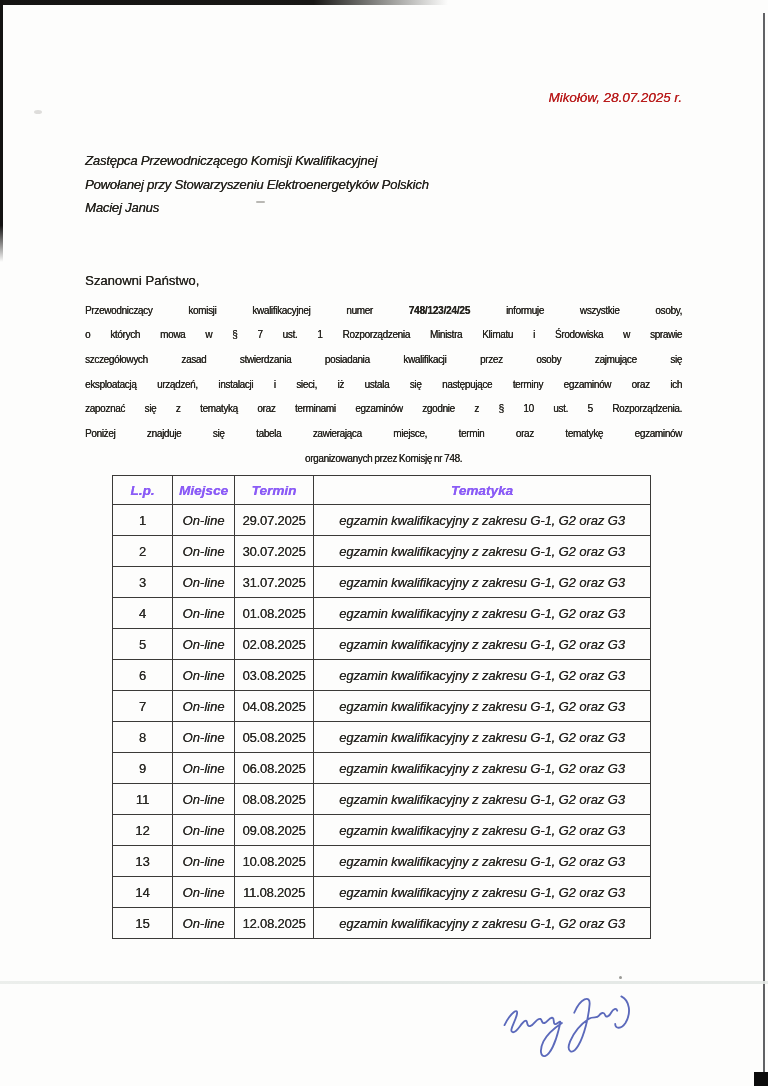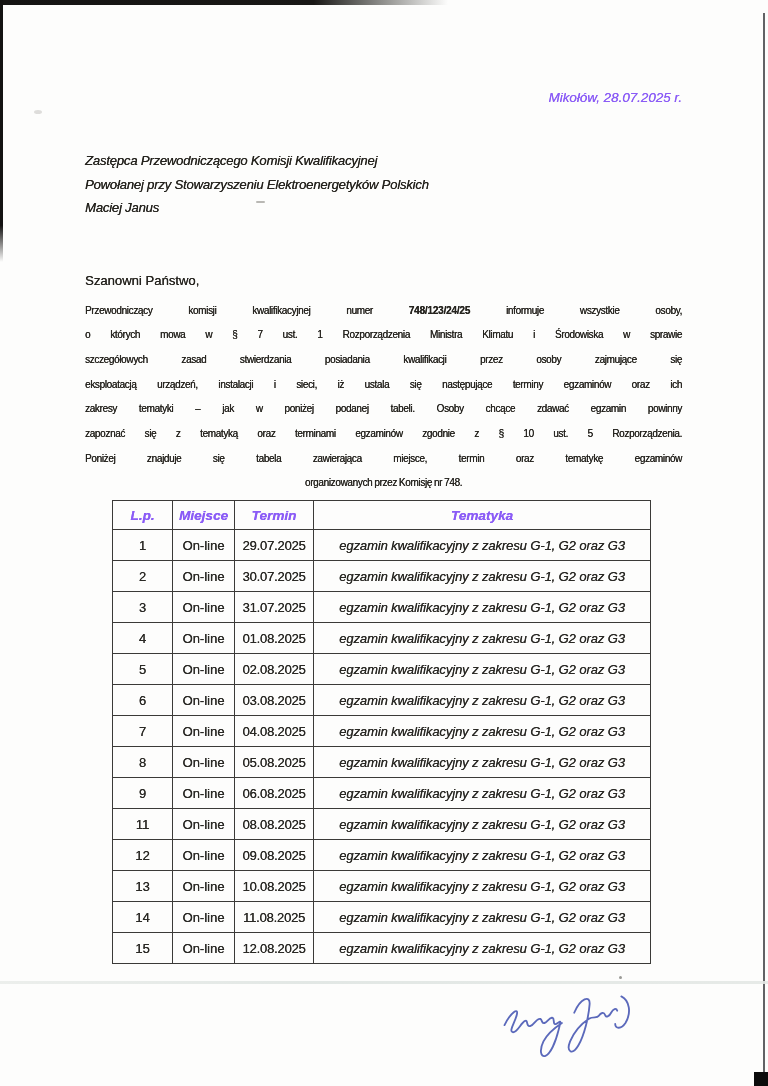--- a/index.html
+++ b/index.html
@@ -21,37 +21,37 @@
   .art-corner{position:absolute;left:754px;top:1072px;width:14px;height:14px;background:#0b0b0b;}
   .art-foldline{position:absolute;left:0;top:981px;width:768px;height:2.5px;opacity:.9;
     background:linear-gradient(90deg,#eaedea,#dfe5e2 40%,#e4e8e5);}
   .art-dash{position:absolute;left:256px;top:201px;width:9px;height:2px;background:#b9b8b4;border-radius:1px;}
   .art-smudge{position:absolute;left:34px;top:110px;width:8px;height:4px;background:#dedddb;border-radius:50%;}
   .art-dot{position:absolute;left:619px;top:976px;width:3px;height:3px;background:#9a9a96;border-radius:50%;}
 
   
   .content{position:absolute;left:85px;top:0;width:597px;
     text-shadow:0.2px 0 0 currentColor;}
-  .date-line{margin-top:90px;text-align:right;font-style:italic;font-size:13.4px;color:#8b5cf6;}
+  .date-line{margin-top:90px;text-align:right;font-style:italic;font-size:13.4px;color:#b91c1c;}
   .addressee{margin-top:44px;font-style:italic;font-size:13.1px;line-height:23.5px;letter-spacing:-0.2px;}
   .salutation{margin-top:53px;font-size:13.1px;}
   .paragraph{margin-top:11px;font-size:10px;line-height:24.7px;
     letter-spacing:-0.35px;word-spacing:-0.5px;}
   .jline{text-align:justify;text-align-last:justify;}
   .lastline{text-align:center;}
   .paragraph b{font-weight:700;letter-spacing:-0.2px;}
 
   
   table.exams{margin:4px 0 0 27px;border-collapse:collapse;table-layout:fixed;width:538px;
     text-shadow:0.2px 0 0 currentColor;}
   table.exams th,table.exams td{border:1.6px solid #3b3a38;padding:0 2px;text-align:center;vertical-align:middle;}
   table.exams th{height:28px;font-style:italic;font-weight:700;font-size:13.6px;color:#8b5cf6;}
   table.exams td{height:30px;font-size:13px;color:#2a2925;}
   td.c-lp{font-style:normal;}
-  td.c-place{font-size:13.2px;margin-left:20px;}
+  td.c-place{font-style:italic;font-size:13.2px;margin-left:20px;}
   td.c-date{font-style:normal;letter-spacing:-0.2px;}
   td.c-topic{font-style:italic;font-size:13.4px;letter-spacing:-0.1px;}
 
   
   .signature{position:absolute;left:492px;top:982px;width:148px;height:82px;}
 </style>
 </head>
 <body>
 
 <div class="page">
@@ -75,21 +75,20 @@
       <div>Maciej Janus</div>
     </div>
 
     <div class="salutation">Szanowni Państwo,</div>
 
     <div class="paragraph">
       <div class="jline"><span>Przewodniczący komisji kwalifikacyjnej numer </span><b>748/123/24/25</b><span> informuje wszystkie osoby,</span></div>
       <div class="jline">o których mowa w § 7 ust. 1 Rozporządzenia Ministra Klimatu i Środowiska w sprawie</div>
       <div class="jline">szczegółowych zasad stwierdzania posiadania kwalifikacji przez osoby zajmujące się</div>
       <div class="jline">eksploatacją urządzeń, instalacji i sieci, iż ustala się następujące terminy egzaminów oraz ich</div>
-      <div class="jline">zakresy tematyki – jak w poniżej podanej tabeli. Osoby chcące zdawać egzamin powinny</div>
       <div class="jline">zapoznać się z tematyką oraz terminami egzaminów zgodnie z § 10 ust. 5 Rozporządzenia.</div>
       <div class="jline">Poniżej znajduje się tabela zawierająca miejsce, termin oraz tematykę egzaminów</div>
       <div class="lastline">organizowanych przez Komisję nr 748.</div>
     </div>
 
     <table class="exams">
       <colgroup>
         <col style="width:60px">
           <col style="width:62px">
           <col style="width:79px">

